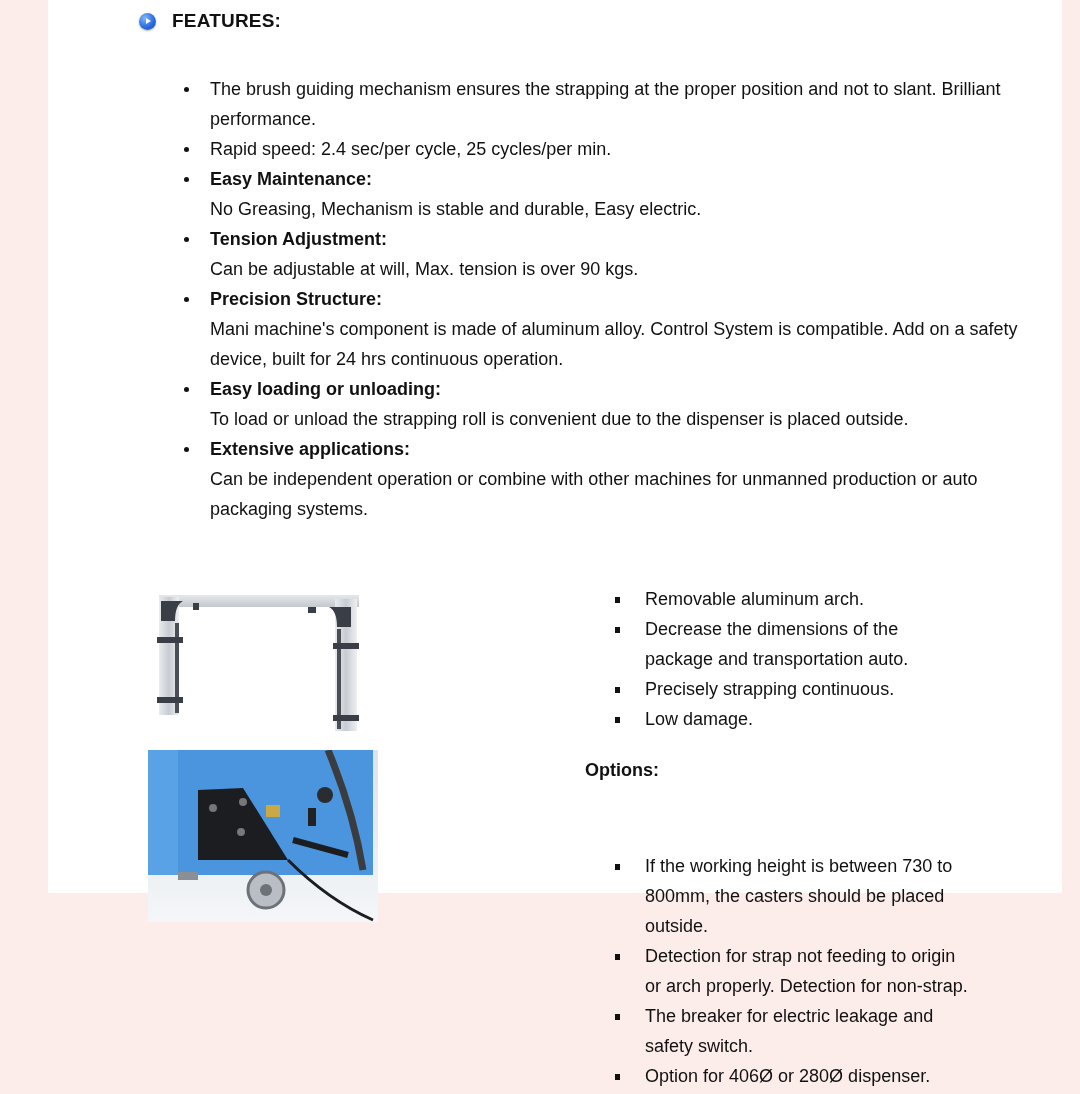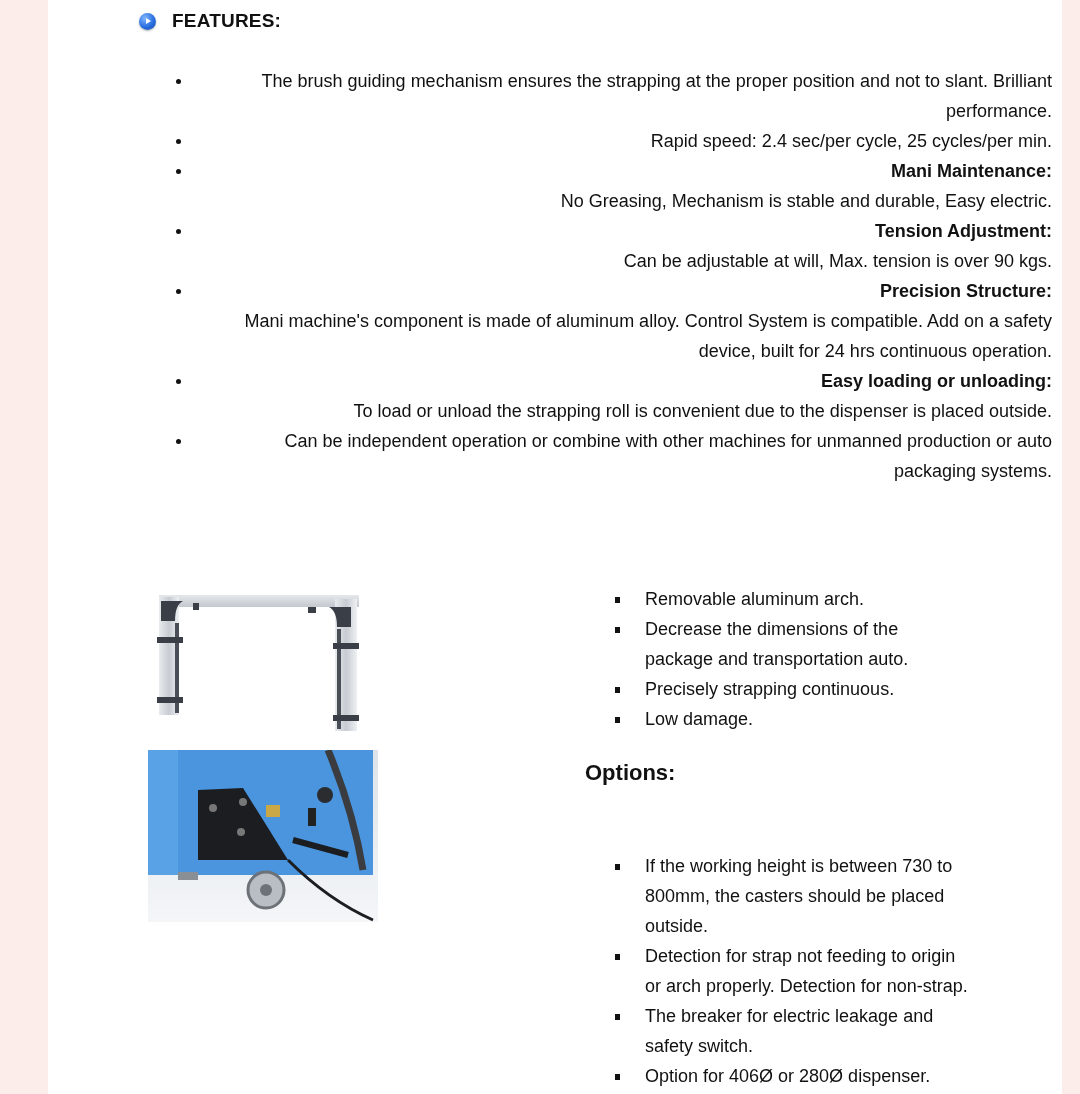--- a/index.html
+++ b/index.html
@@ -3,42 +3,42 @@
 <meta charset="utf-8">
 <style>
   html, body { margin: 0; padding: 0; }
   body {
     width: 1080px; height: 1094px; overflow: hidden;
     background: #fcedea;
     font-family: "Liberation Sans", sans-serif;
     color: #111;
   }
   .page {
-    position: absolute; left: 48px; top: 0; width: 1014px; height: 1094px;
+    position: absolute; left: 48px; top: 0; width: 1014px; height: 893px;
     background: #ffffff;
   }
   .heading {
     position: absolute; left: 91px; top: 10px;
     display: flex; align-items: center;
     font-weight: bold; font-size: 19px; letter-spacing: 0.2px;
   }
   .heading .ic {
     width: 17px; height: 17px; border-radius: 50%;
     background: radial-gradient(circle at 35% 30%, #7fb6ff 0%, #2a6ee0 55%, #164aa8 100%);
     margin-right: 16px; position: relative;
     box-shadow: 0 1px 2px rgba(0,0,0,0.3);
   }
   .heading .ic::after {
     content: ""; position: absolute; left: 7px; top: 5px;
     border-left: 5px solid #fff; border-top: 3.5px solid transparent; border-bottom: 3.5px solid transparent;
   }
   .features {
     position: absolute; left: 120px; top: 62px; width: 880px;
-    margin: 4px; padding: 0; list-style: none;
-    font-size: 18px; line-height: 30px; text-align: right;
+    margin: 12px; padding: 0; list-style: none;
+    font-size: 18px; line-height: 30px;
   }
   .features li { position: relative; padding-left: 30px; }
   .features li::before {
     content: ""; position: absolute; left: 4px; top: 13px;
     width: 5px; height: 5px; border-radius: 50%; background: #111;
   }
   .features .t { font-weight: bold; display: block; }
   .features .d { display: block; }
   .features .plain { display: block; }
 
@@ -54,21 +54,21 @@
     font-size: 18px; line-height: 30px;
   }
   .rlist li { position: relative; padding-left: 30px; }
   .rlist li::before {
     content: ""; position: absolute; left: 0; top: 13px;
     width: 5px; height: 6px; background: #111;
   }
   .arch-list { left: 567px; top: 584px; width: 340px; }
   .opt-title {
     position: absolute; left: 537px; top: 760px;
-    font-weight: bold; font-size: 22px;
+    font-weight: bold; font-size: 18px;
   }
   .opt-list { left: 567px; top: 810px; width: 360px; margin-top: 41px; }
 </style>
 </head>
 <body>
 
 <div class="page">
 
   <div class="heading">
     <span class="ic"></span>
@@ -76,36 +76,37 @@
   </div>
 
   <ul class="features">
     <li>
       <span class="plain">The brush guiding mechanism ensures the strapping at the proper position and not to slant. Brilliant performance.</span>
     </li>
     <li>
       <span class="plain">Rapid speed: 2.4 sec/per cycle, 25 cycles/per min.</span>
     </li>
     <li>
-      <span class="t">Mani Maintenance:</span>
+      <span class="t">Easy Maintenance:</span>
       <span class="d">No Greasing, Mechanism is stable and durable, Easy electric.</span>
     </li>
     <li>
       <span class="t">Tension Adjustment:</span>
       <span class="d">Can be adjustable at will, Max. tension is over 90 kgs.</span>
     </li>
     <li>
       <span class="t">Precision Structure:</span>
       <span class="d">Mani machine's component is made of aluminum alloy. Control System is compatible. Add on a safety device, built for 24 hrs continuous operation.</span>
     </li>
     <li>
       <span class="t">Easy loading or unloading:</span>
       <span class="d">To load or unload the strapping roll is convenient due to the dispenser is placed outside.</span>
     </li>
     <li>
+      <span class="t">Extensive applications:</span>
       <span class="d">Can be independent operation or combine with other machines for unmanned production or auto packaging systems.</span>
     </li>
   </ul>
 
   <svg class="img-arch" viewBox="0 0 215 150">
     <defs>
       <linearGradient id="alu" x1="0" x2="1" y1="0" y2="0">
         <stop offset="0" stop-color="#e8ebee"></stop>
         <stop offset="0.5" stop-color="#c7ccd2"></stop>
         <stop offset="1" stop-color="#eef0f2"></stop>

